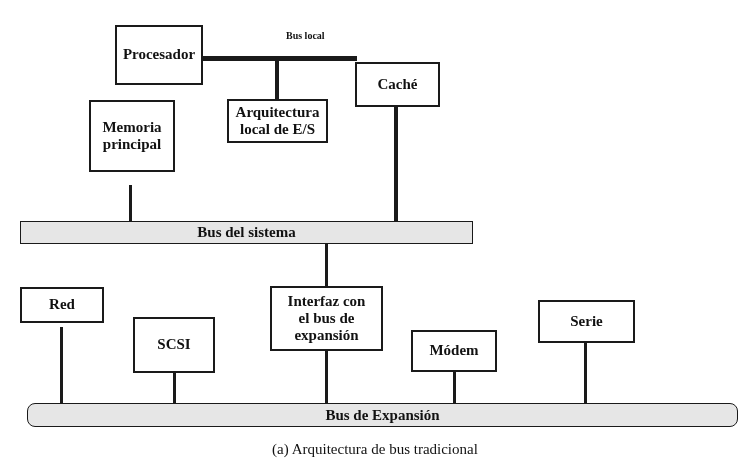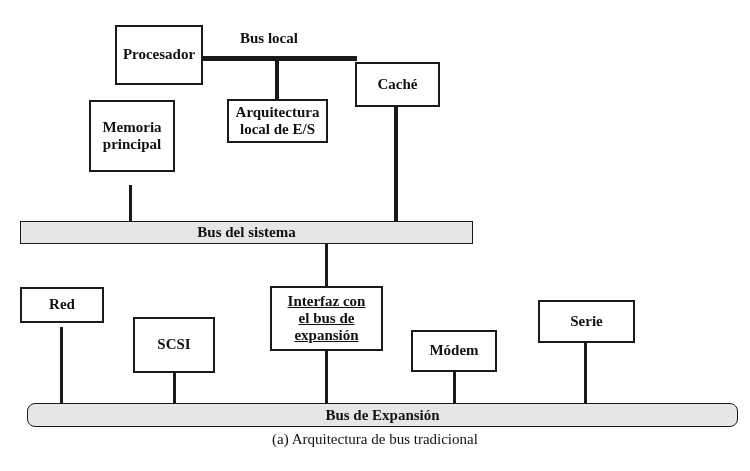--- a/index.html
+++ b/index.html
@@ -48,24 +48,25 @@
   }
   .conn {
     position: absolute;
     background: #1a1a1a;
     z-index: 2;
   }
   .label-free {
     position: absolute;
     font-family: "Liberation Serif", "DejaVu Serif", serif;
     font-weight: bold;
-    font-size: 15px;
+    font-size: 10px;
     color: #111111;
     white-space: nowrap;
     z-index: 4;
+    margin-left: 46px;
   }
   .caption {
     position: absolute;
     left: 0;
     width: 750px;
     text-align: center;
     font-family: "Liberation Serif", "DejaVu Serif", serif;
     font-weight: normal;
     font-size: 15px;
     color: #111111;
@@ -112,21 +113,21 @@
   </div>
 
   <div class="box" style="left:20px; top:287px; width:84px; height:36px;">
     <span>Red</span>
   </div>
 
   <div class="box" style="left:133px; top:317px; width:82px; height:56px;">
     <span>SCSI</span>
   </div>
 
-  <div class="box" style="left:270px; top:286px; width:113px; height:65px; flex-direction:column;text-decoration:underline;">
+  <div class="box" style="left:270px; top:286px; width:113px; height:65px; flex-direction:column;">
     <span>Interfaz con</span>
     <span>el bus de</span>
     <span>expansión</span>
   </div>
 
   <div class="box" style="left:411px; top:330px; width:86px; height:42px;">
     <span>Módem</span>
   </div>
 
   <div class="box" style="left:538px; top:300px; width:97px; height:43px;">
@@ -136,15 +137,15 @@
   <div class="busbar" style="left:20px; top:221px; width:453px; height:23px;">
     <span>Bus del sistema</span>
   </div>
 
   <div class="busbar" style="left:27px; top:403px; width:711px; height:24px;border-radius:8px;">
     <span>Bus de Expansión</span>
   </div>
 
   <div class="label-free" style="left:240px; top:30px;">Bus local</div>
 
-  <div class="caption" style="top:431px;">(a) Arquitectura de bus tradicional</div>
+  <div class="caption" style="top:441px;">(a) Arquitectura de bus tradicional</div>
 
 </div>
 
 </body></html>

